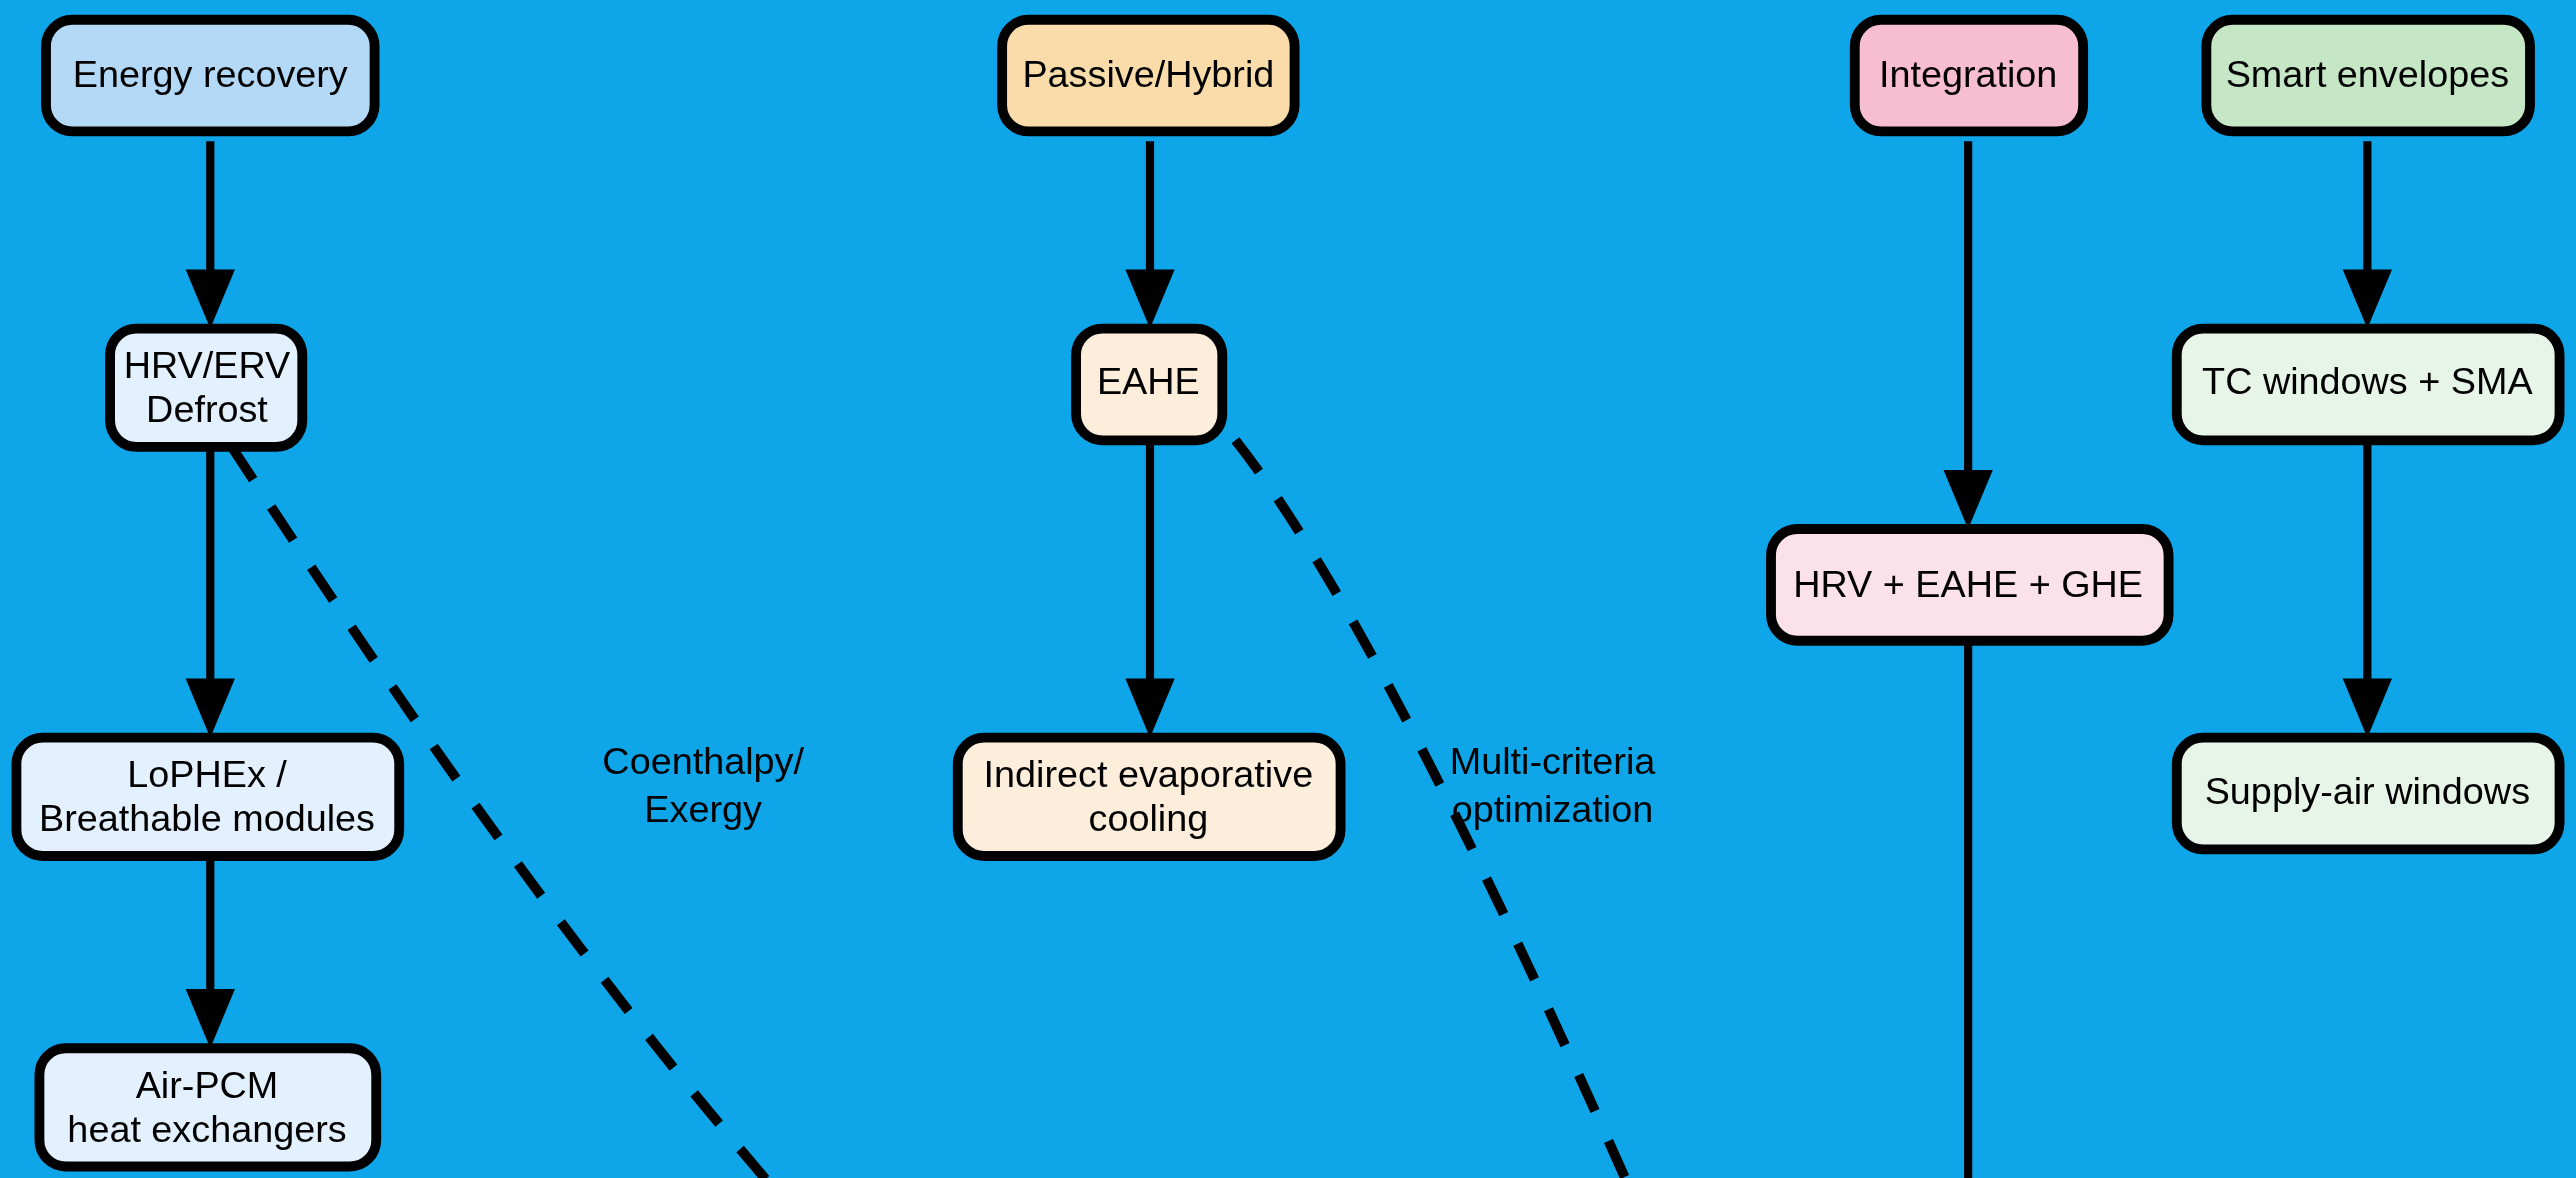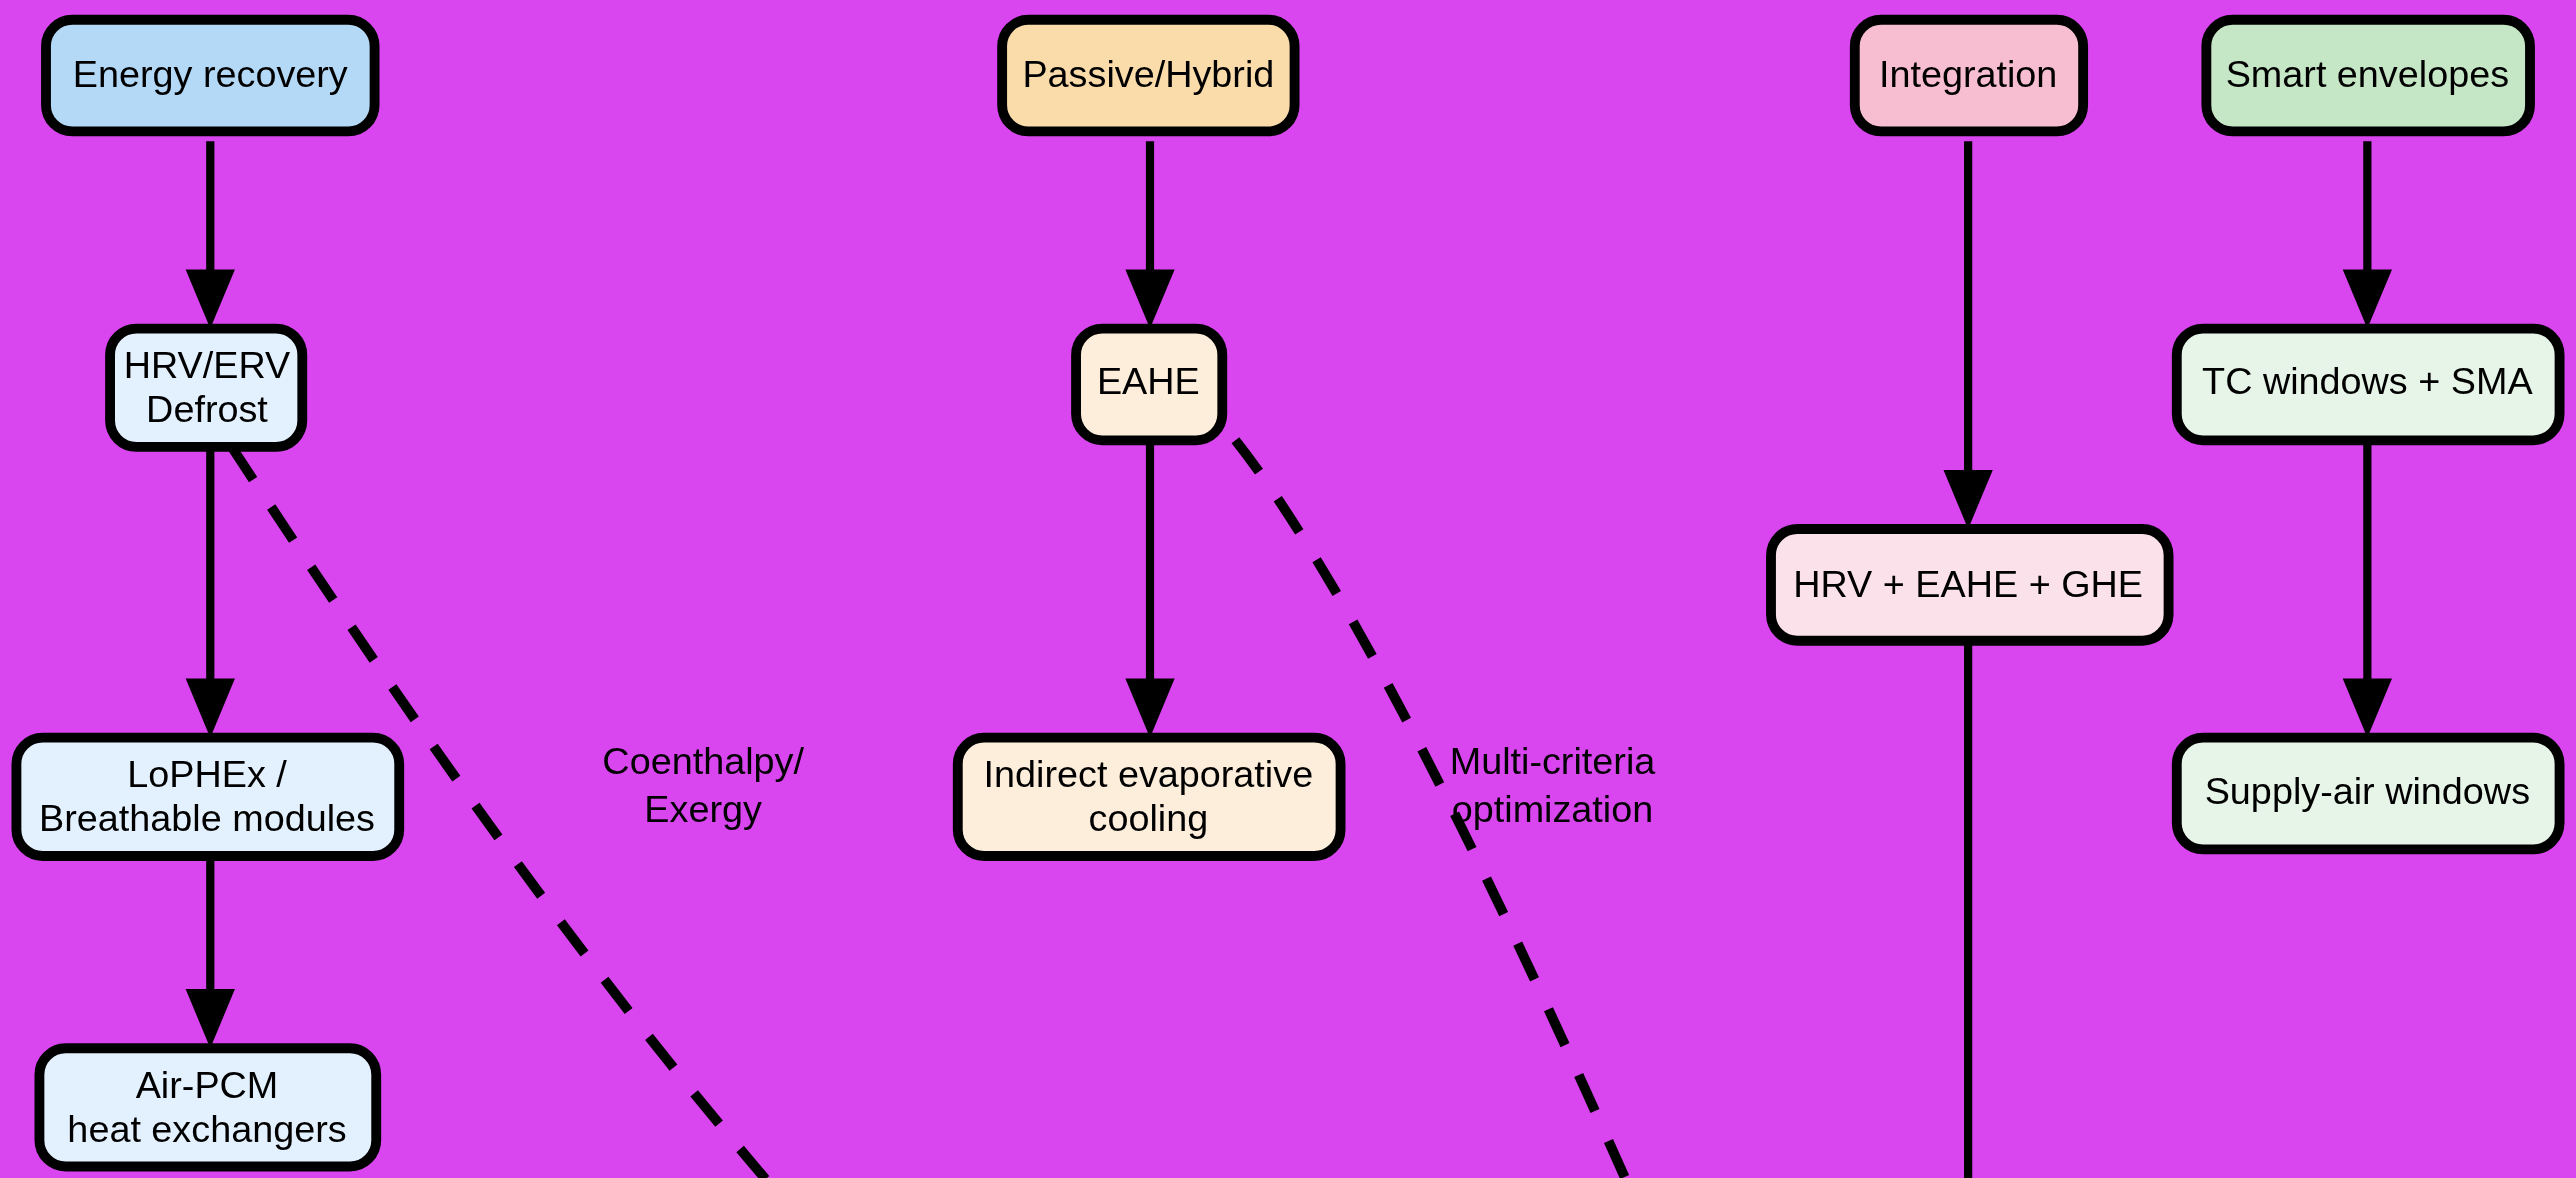--- a/index.html
+++ b/index.html
@@ -7,21 +7,21 @@
     padding: 0;
     background: #ffffff;
   }
   body {
     font-family: "Liberation Sans", sans-serif;
   }
   #canvas {
     position: relative;
     width: 2576px;
     height: 1178px;
-    background: #d946ef;
+    background: #0ea5e9;
     overflow: hidden;
   }
   svg.flow {
     position: absolute;
     top: 0;
     left: 0;
     width: 2576px;
     height: 1178px;
     display: block;
   }

